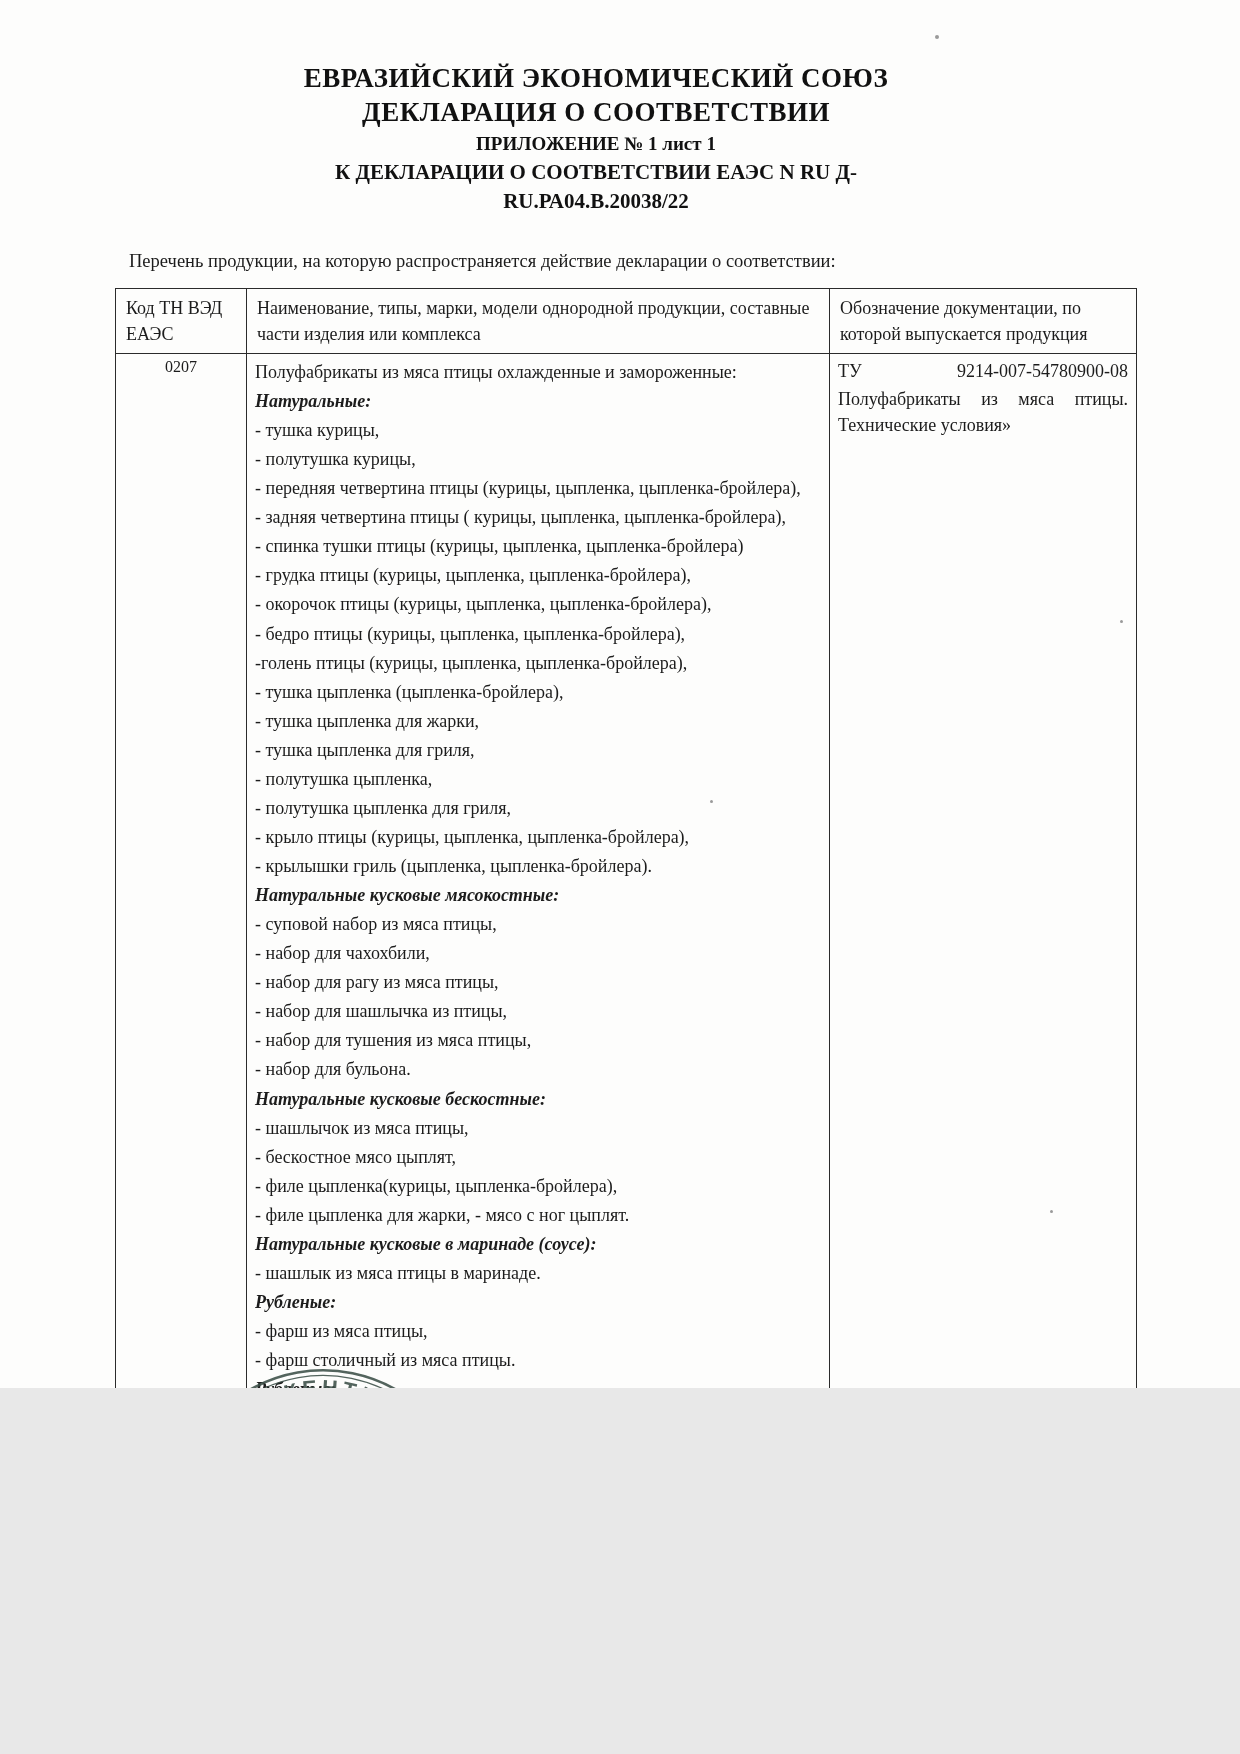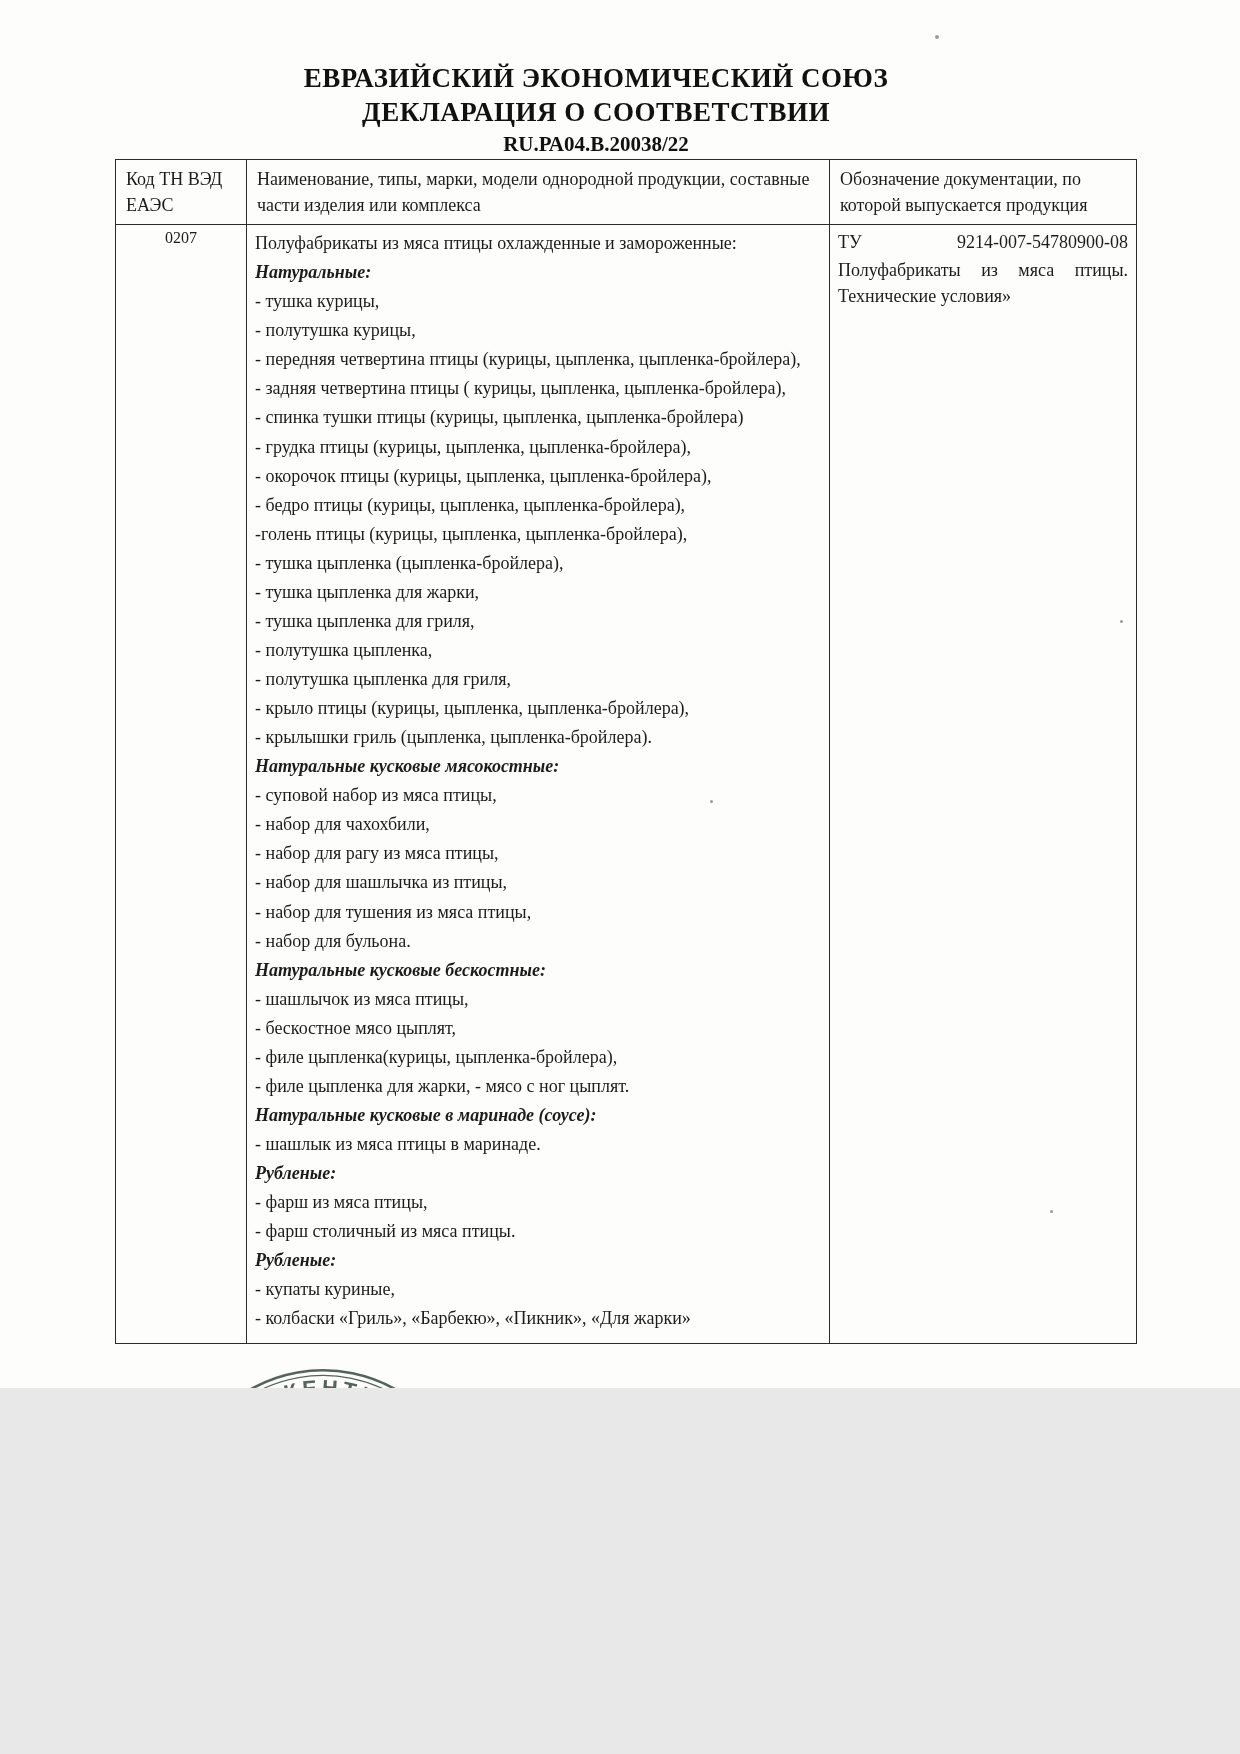--- a/index.html
+++ b/index.html
@@ -73,23 +73,26 @@
 </head>
 <body>
 
 <div class="page">
 
   <div class="content">
 
     <div class="doc-header">
       <div class="h-line1">ЕВРАЗИЙСКИЙ ЭКОНОМИЧЕСКИЙ СОЮЗ</div>
       <div class="h-line2">ДЕКЛАРАЦИЯ О СООТВЕТСТВИИ</div>
+      <div class="h-line3">ПРИЛОЖЕНИЕ № 1 лист 1</div>
+      <div class="h-line4">К ДЕКЛАРАЦИИ О СООТВЕТСТВИИ ЕАЭС N RU Д-</div>
       <div class="h-line5">RU.РА04.В.20038/22</div>
     </div>
 
+    <div class="intro">Перечень продукции, на которую распространяется действие декларации о соответствии:</div>
 
     <table class="main">
       <thead>
         <tr>
           <th class="c1">Код ТН ВЭД ЕАЭС</th>
           <th class="c2">Наименование, типы, марки, модели однородной продукции, составные части изделия или комплекса</th>
           <th class="c3">Обозначение документации, по которой выпускается продукция</th>
         </tr>
       </thead>
       <tbody>

